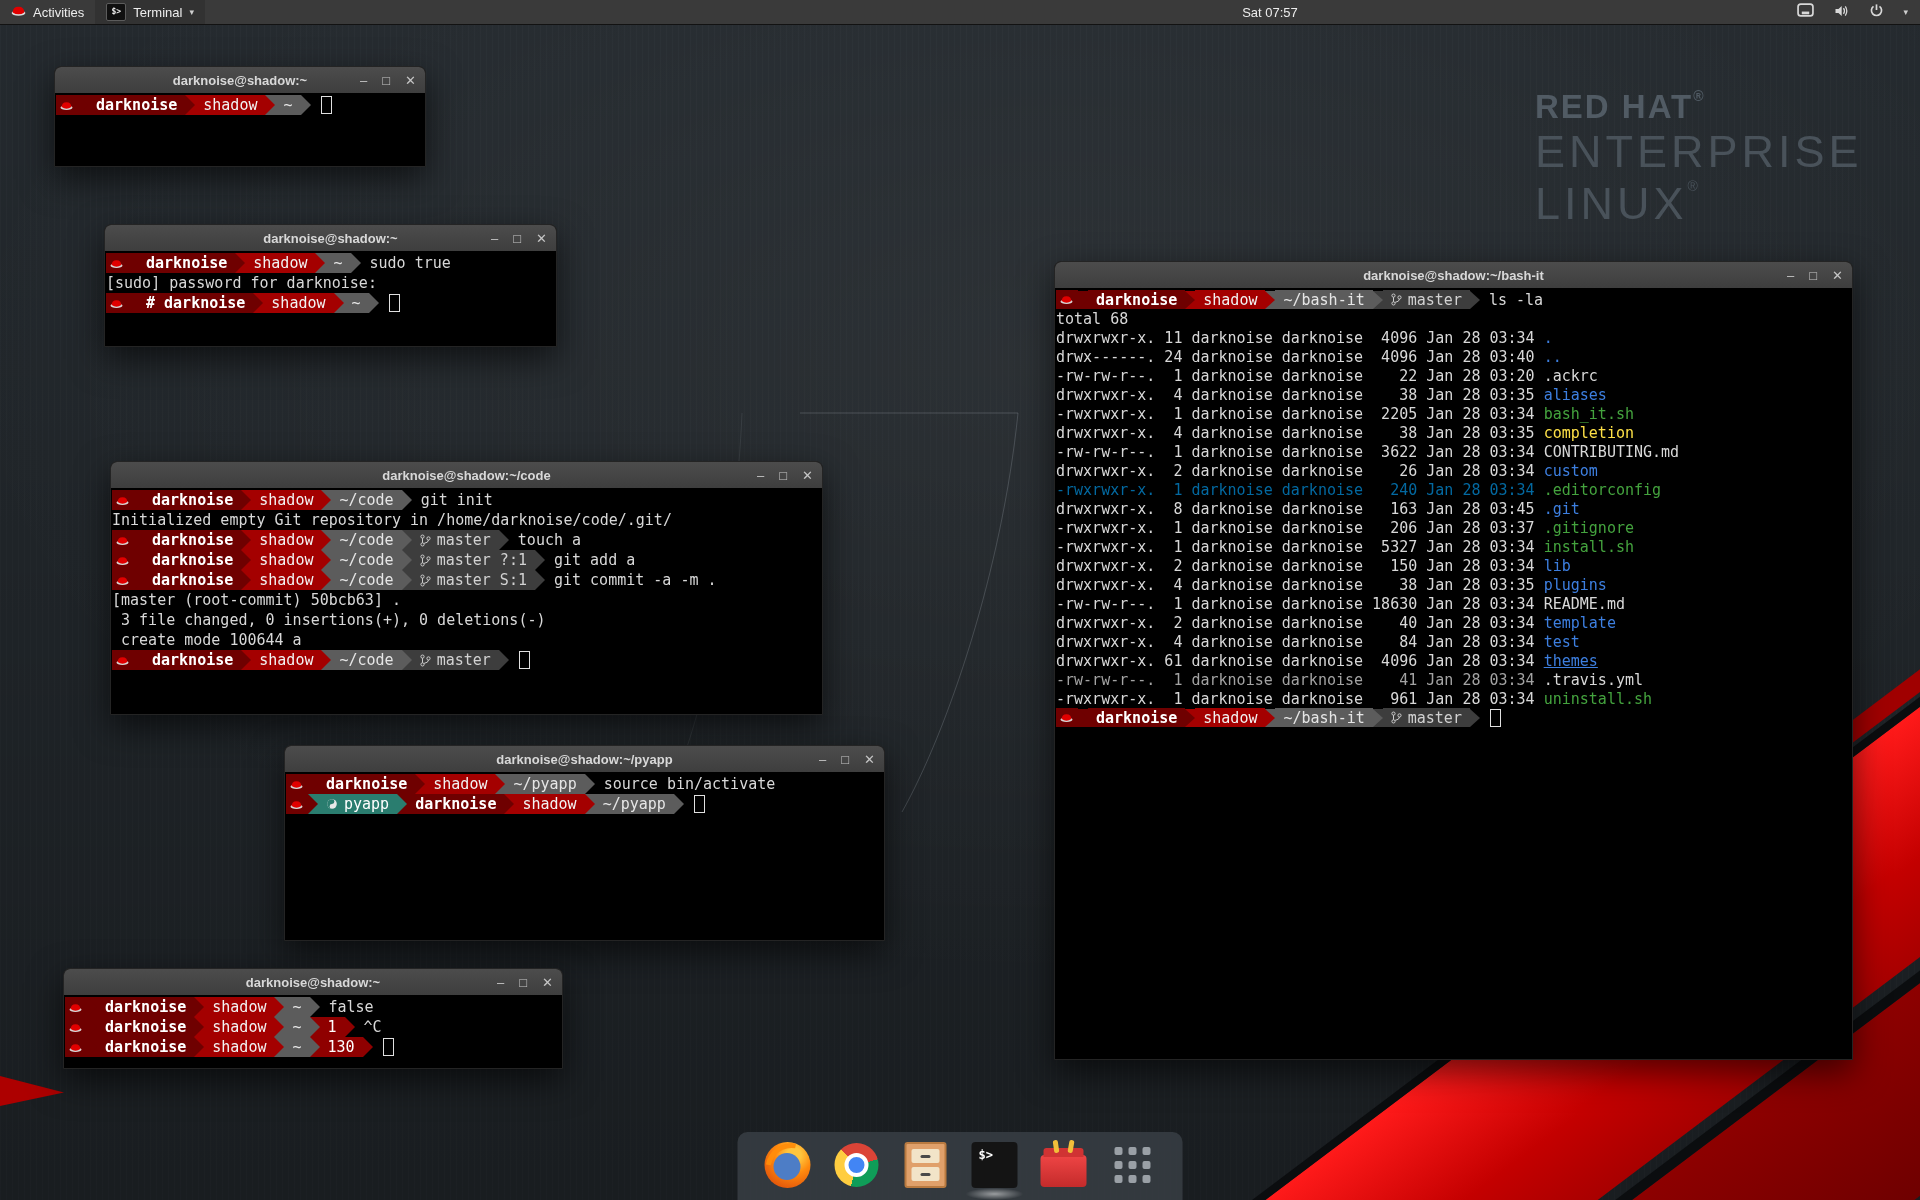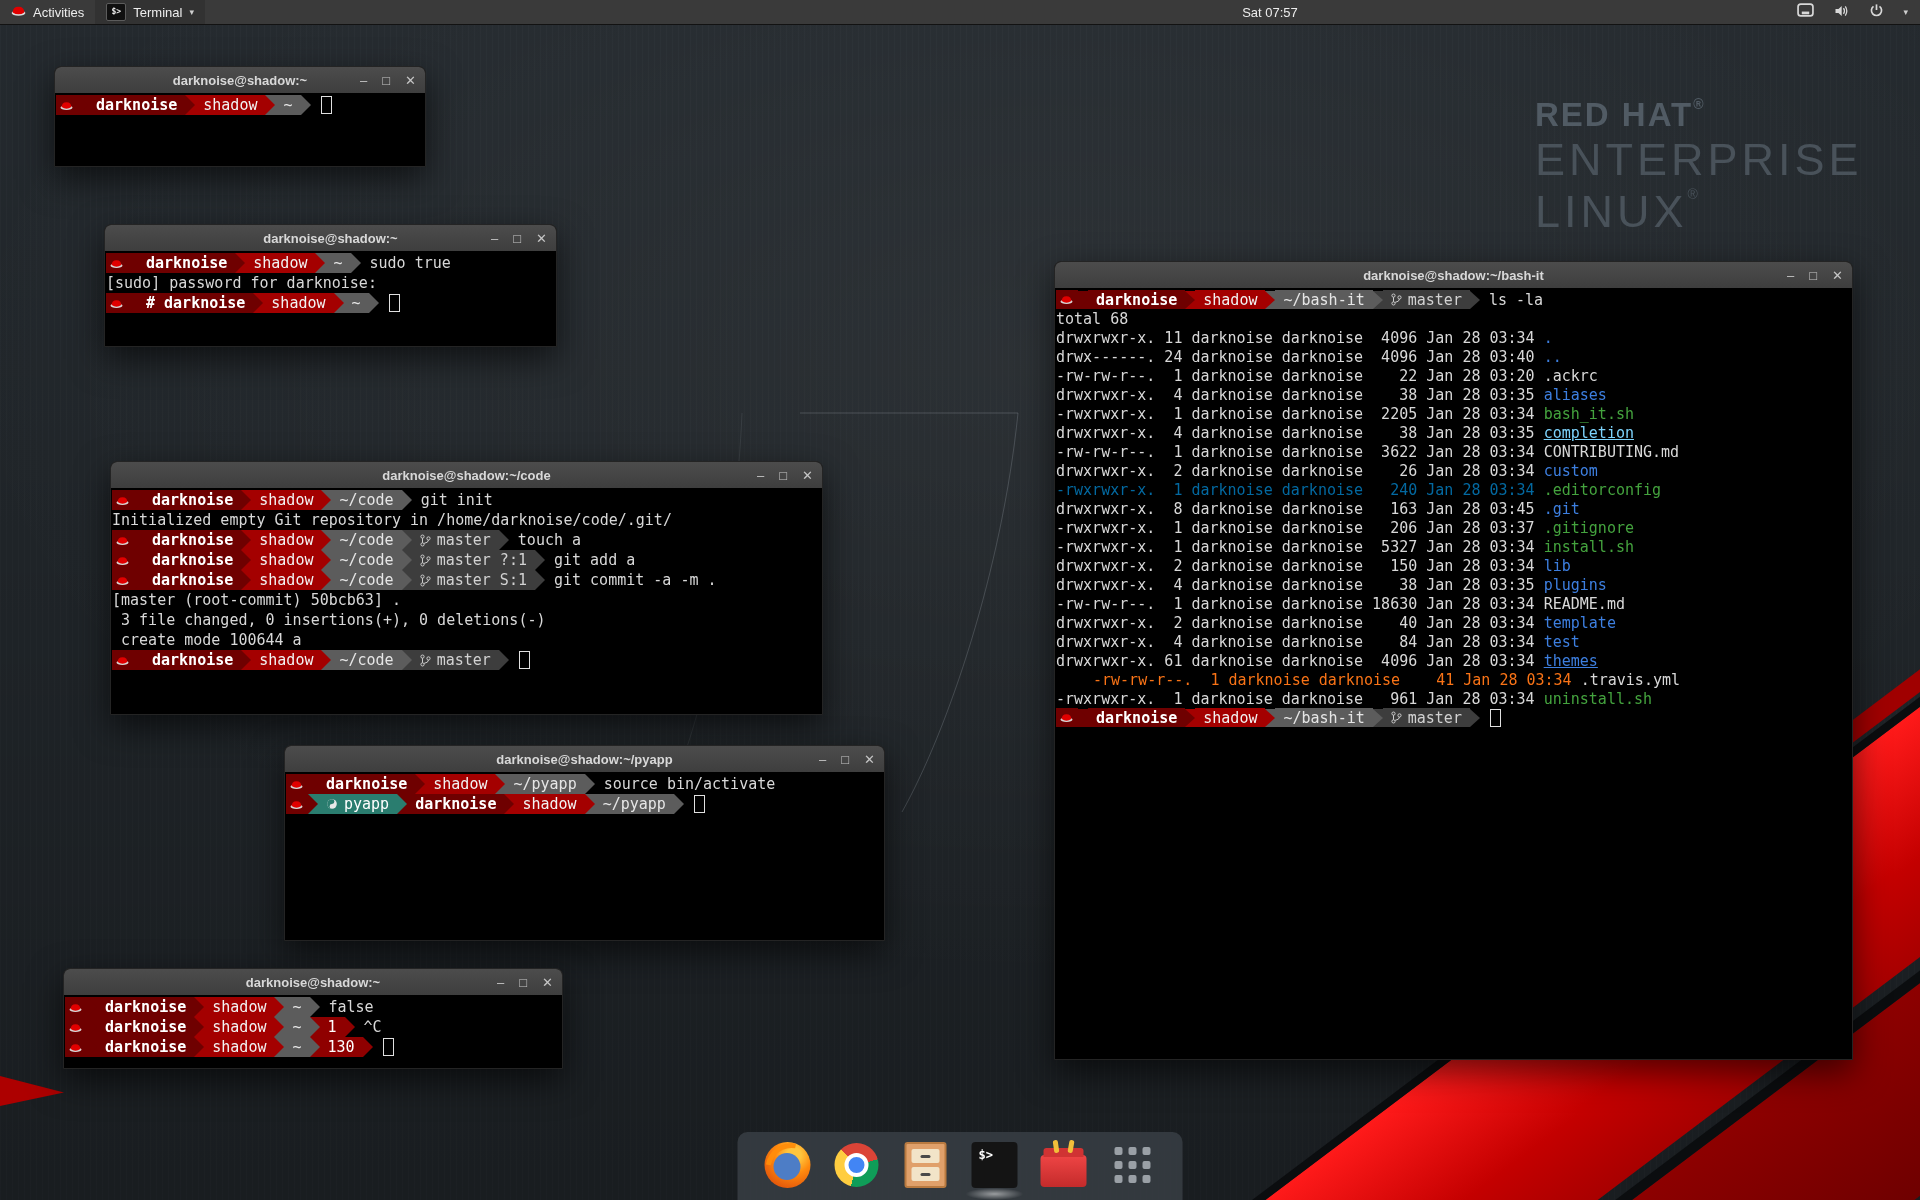--- a/index.html
+++ b/index.html
@@ -18,21 +18,21 @@
   .rb1{width:1100px;height:18px;background:#a00000;left:1550px;top:536px;}
   .rb2{width:1800px;height:200px;background:linear-gradient(180deg,#ff1a1a,#c40000 60%,#a80000);
        border-top:8px solid #0b0d0f;left:1130px;top:640px;}
   .rb3{width:1700px;height:170px;background:linear-gradient(180deg,#8d0000,#6f0000);
        border-top:10px solid #0b0d0f;left:1240px;top:865px;}
   .rb4{width:1900px;height:420px;background:linear-gradient(180deg,#e00000,#b30000);
        border-top:10px solid #0b0d0f;left:1250px;top:1060px;}
   .rb-left{position:absolute;left:0;top:1076px;width:64px;height:30px;background:#ad0000;
        clip-path:polygon(0 0,100% 55%,0 100%);}
   
-  .rhel-logo{position:absolute;left:1535px;top:96px;color:#4d575f;user-select:none;}
+  .rhel-logo{position:absolute;left:1535px;top:88px;color:#4d575f;user-select:none;}
   .rhel-logo .l1{font-weight:bold;font-size:33px;letter-spacing:2px;color:#515b64;}
   .rhel-logo .l2,.rhel-logo .l3{font-size:45px;letter-spacing:4px;color:#49525a;font-weight:400;}
   .rhel-logo .reg{font-size:14px;vertical-align:top;}
   
   .topbar{position:absolute;left:0;top:0;right:0;height:24px;background:#3a3a3a;
     border-bottom:1px solid #121212;display:flex;align-items:center;
     font-size:13px;color:#ededed;z-index:90;}
   .tb-item{display:flex;align-items:center;gap:7px;padding:0 11px;height:100%;}
   .appmenu{background:#323232;}
   .term-mini{width:18px;height:16px;background:#101010;color:#f0f0f0;
@@ -334,34 +334,34 @@
                   <circle cx="2.5" cy="10.4" r="1.6" fill="none" stroke="#cccccc"></circle>
                   <circle cx="8.5" cy="4.4" r="1.6" fill="none" stroke="#cccccc"></circle>
                   <path d="M2.5 4.2 L2.5 8.8 M8.5 6 Q8.5 8.6 4.1 9.4" fill="none" stroke="#cccccc"></path>
                 </svg></span>master</span><span class="pl-sep" style="border-left-color: rgb(61, 61, 61); background: transparent;"></span><span class="cmd">ls -la</span></div>
           <div class="tline"><span class="out-span" style="color: rgb(216, 216, 216);">total 68</span></div>
           <div class="tline"><span class="out-span" style="color: rgb(216, 216, 216);">drwxrwxr-x. 11 darknoise darknoise  4096 Jan 28 03:34 </span><span class="out-span" style="color: rgb(61, 127, 224);">.</span></div>
           <div class="tline"><span class="out-span" style="color: rgb(216, 216, 216);">drwx------. 24 darknoise darknoise  4096 Jan 28 03:40 </span><span class="out-span" style="color: rgb(61, 127, 224);">..</span></div>
           <div class="tline"><span class="out-span" style="color: rgb(216, 216, 216);">-rw-rw-r--.  1 darknoise darknoise    22 Jan 28 03:20 </span><span class="out-span" style="color: rgb(216, 216, 216);">.ackrc</span></div>
           <div class="tline"><span class="out-span" style="color: rgb(216, 216, 216);">drwxrwxr-x.  4 darknoise darknoise    38 Jan 28 03:35 </span><span class="out-span" style="color: rgb(61, 127, 224);">aliases</span></div>
           <div class="tline"><span class="out-span" style="color: rgb(216, 216, 216);">-rwxrwxr-x.  1 darknoise darknoise  2205 Jan 28 03:34 </span><span class="out-span" style="color: rgb(68, 163, 62);">bash_it.sh</span></div>
-          <div class="tline"><span class="out-span" style="color: rgb(216, 216, 216);">drwxrwxr-x.  4 darknoise darknoise    38 Jan 28 03:35 </span><span class="out-span" style="color: #7dd3fc; text-decoration: underline;">completion</span></div>
+          <div class="tline"><span class="out-span" style="color: rgb(216, 216, 216);">drwxrwxr-x.  4 darknoise darknoise    38 Jan 28 03:35 </span><span class="out-span" style="color: #fde047;">completion</span></div>
           <div class="tline"><span class="out-span" style="color: rgb(216, 216, 216);">-rw-rw-r--.  1 darknoise darknoise  3622 Jan 28 03:34 </span><span class="out-span" style="color: rgb(216, 216, 216);">CONTRIBUTING.md</span></div>
           <div class="tline"><span class="out-span" style="color: rgb(216, 216, 216);">drwxrwxr-x.  2 darknoise darknoise    26 Jan 28 03:34 </span><span class="out-span" style="color: rgb(61, 127, 224);">custom</span></div>
           <div class="tline"><span class="out-span" style="color: #0369a1;">-rwxrwxr-x.  1 darknoise darknoise   240 Jan 28 03:34 </span><span class="out-span" style="color: rgb(68, 163, 62);">.editorconfig</span></div>
           <div class="tline"><span class="out-span" style="color: rgb(216, 216, 216);">drwxrwxr-x.  8 darknoise darknoise   163 Jan 28 03:45 </span><span class="out-span" style="color: rgb(61, 127, 224);">.git</span></div>
           <div class="tline"><span class="out-span" style="color: rgb(216, 216, 216);">-rwxrwxr-x.  1 darknoise darknoise   206 Jan 28 03:37 </span><span class="out-span" style="color: rgb(68, 163, 62);">.gitignore</span></div>
           <div class="tline"><span class="out-span" style="color: rgb(216, 216, 216);">-rwxrwxr-x.  1 darknoise darknoise  5327 Jan 28 03:34 </span><span class="out-span" style="color: rgb(68, 163, 62);">install.sh</span></div>
           <div class="tline"><span class="out-span" style="color: rgb(216, 216, 216);">drwxrwxr-x.  2 darknoise darknoise   150 Jan 28 03:34 </span><span class="out-span" style="color: rgb(61, 127, 224);">lib</span></div>
           <div class="tline"><span class="out-span" style="color: rgb(216, 216, 216);">drwxrwxr-x.  4 darknoise darknoise    38 Jan 28 03:35 </span><span class="out-span" style="color: rgb(61, 127, 224);">plugins</span></div>
           <div class="tline"><span class="out-span" style="color: rgb(216, 216, 216);">-rw-rw-r--.  1 darknoise darknoise 18630 Jan 28 03:34 </span><span class="out-span" style="color: rgb(216, 216, 216);">README.md</span></div>
           <div class="tline"><span class="out-span" style="color: rgb(216, 216, 216);">drwxrwxr-x.  2 darknoise darknoise    40 Jan 28 03:34 </span><span class="out-span" style="color: rgb(61, 127, 224);">template</span></div>
           <div class="tline"><span class="out-span" style="color: rgb(216, 216, 216);">drwxrwxr-x.  4 darknoise darknoise    84 Jan 28 03:34 </span><span class="out-span" style="color: rgb(61, 127, 224);">test</span></div>
           <div class="tline"><span class="out-span" style="color: rgb(216, 216, 216);">drwxrwxr-x. 61 darknoise darknoise  4096 Jan 28 03:34 </span><span class="out-span" style="color: rgb(61, 127, 224); text-decoration: underline;">themes</span></div>
-          <div class="tline"><span class="out-span" style="color: #f97316; padding-left: 37px;">-rw-rw-r--.  1 darknoise darknoise    41 Jan 28 03:34 </span><span class="out-span" style="color: rgb(216, 216, 216);">.travis.yml</span></div>
+          <div class="tline"><span class="out-span" style="color: #a3a3a3;">-rw-rw-r--.  1 darknoise darknoise    41 Jan 28 03:34 </span><span class="out-span" style="color: rgb(216, 216, 216);">.travis.yml</span></div>
           <div class="tline"><span class="out-span" style="color: rgb(216, 216, 216);">-rwxrwxr-x.  1 darknoise darknoise   961 Jan 28 03:34 </span><span class="out-span" style="color: rgb(68, 163, 62);">uninstall.sh</span></div>
           <div class="tline"><span class="seg seg-hat" style="background: rgb(111, 0, 0);"><span class="seg-ic" style="display: flex;"><svg viewBox="0 0 13 11" width="13" height="11">
                   <ellipse cx="6.5" cy="7.6" rx="6" ry="2.4" fill="#d8d8d8"></ellipse>
                   <path d="M1.7 7.1 Q1.7 2.3 6.5 2.3 Q11.3 2.3 11.3 7.1 Q9 8.8 6.5 8.8 Q4 8.8 1.7 7.1 Z" fill="#e00000"></path>
                 </svg></span></span><span class="pl-sep" style="border-left-color: rgb(111, 0, 0); background: rgb(111, 0, 0);"></span><span class="seg seg-user" style="background: rgb(111, 0, 0);">darknoise</span><span class="pl-sep" style="border-left-color: rgb(111, 0, 0); background: rgb(164, 0, 0);"></span><span class="seg seg-host" style="background: rgb(164, 0, 0);">shadow</span><span class="pl-sep" style="border-left-color: rgb(164, 0, 0); background: rgb(92, 92, 92);"></span><span class="seg seg-path" style="background: rgb(92, 92, 92);">~/bash-it</span><span class="pl-sep" style="border-left-color: rgb(92, 92, 92); background: rgb(61, 61, 61);"></span><span class="seg seg-git" style="background: rgb(61, 61, 61);"><span class="seg-ic" style="display: flex;"><svg viewBox="0 0 11 13" width="11" height="13">
                   <circle cx="2.5" cy="2.6" r="1.6" fill="none" stroke="#cccccc"></circle>
                   <circle cx="2.5" cy="10.4" r="1.6" fill="none" stroke="#cccccc"></circle>
                   <circle cx="8.5" cy="4.4" r="1.6" fill="none" stroke="#cccccc"></circle>
                   <path d="M2.5 4.2 L2.5 8.8 M8.5 6 Q8.5 8.6 4.1 9.4" fill="none" stroke="#cccccc"></path>
                 </svg></span>master</span><span class="pl-sep" style="border-left-color: rgb(61, 61, 61); background: transparent;"></span><span class="curs"></span></div>

